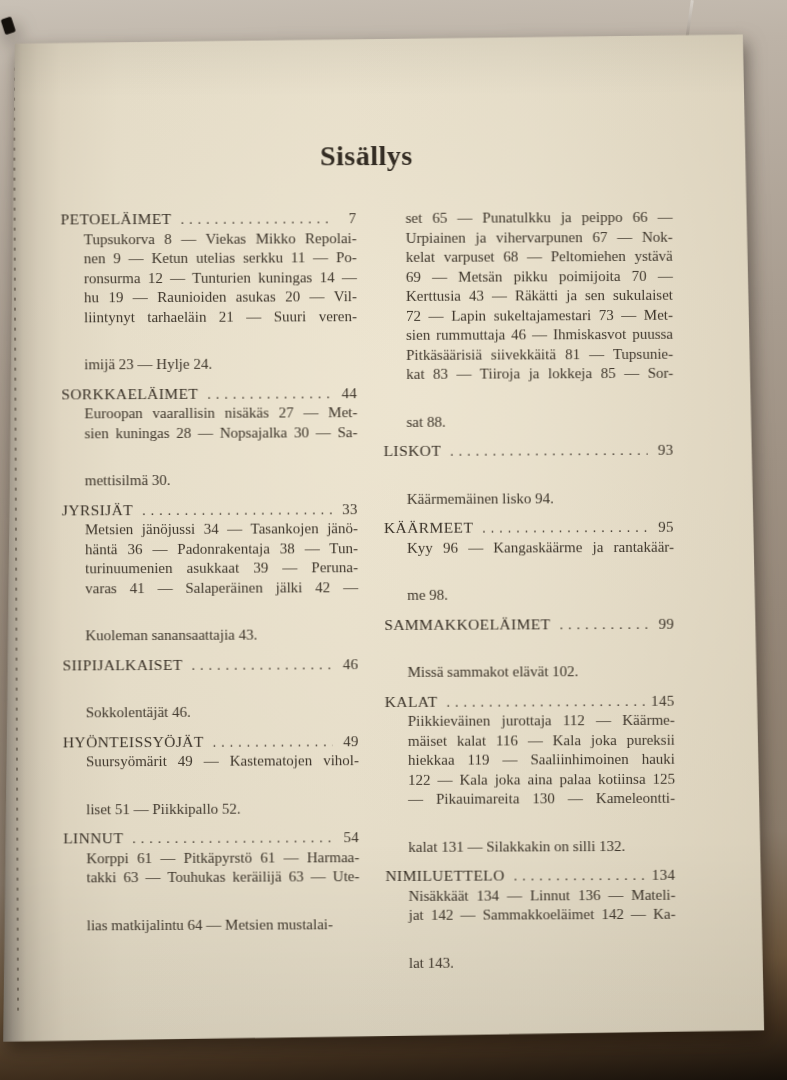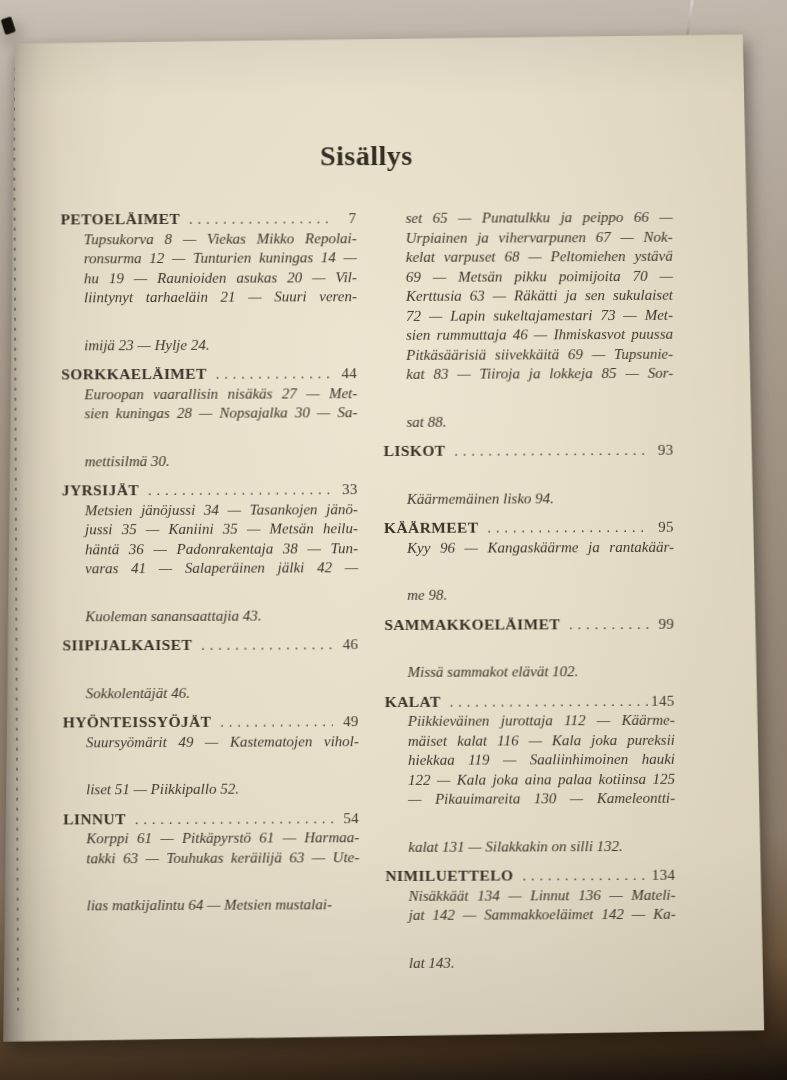--- a/index.html
+++ b/index.html
@@ -60,27 +60,27 @@
   .title{
     font-size:28px;font-weight:bold;letter-spacing:.5px;
     text-align:center;margin:0 0 36px 0;color:#332c23;
   }
   .columns{display:flex;gap:26px;}
   .col{flex:0 0 auto;font-size:15px;line-height:19.5px;}
   .col-left{width:296px;}
   .col-right{width:290px;padding-top:1px;}
   .toc-section{margin-bottom:9px;}
   .hrow{display:flex;align-items:baseline;letter-spacing:.4px;}
-  .heading{white-space:nowrap;font-size:15.5px;color:#3a3228;font-weight:bold;}
+  .heading{white-space:nowrap;font-size:15.5px;color:#3a3228;}
   .leader{
     flex:1 1 auto;overflow:hidden;white-space:nowrap;
     letter-spacing:5px;padding:0 8px 0 9px;color:#453c31;font-size:14px;
   }
   .pnum{min-width:26px;text-align:right;font-size:15px;}
-  .bline{margin-left:23px;text-align:justify;text-align-last:justify;font-style:italic;}
+  .bline{margin-left:23px;text-align:justify;text-align-last:justify;}
   .bline.last{text-align:center;text-align-last:left;margin-top:28px;}
 </style>
 </head>
 <body style="--ink: #3f372c; --paper: #eae1cb; --background_top: #c9c1b6; --background_mid: #968879; --background_bottom: #3f2e1d; --cover_edge: #15110c;">
 
 <div class="scene">
   <div class="background"></div>
   <div class="crease"></div>
   <div class="book">
     <div class="cover-corner"></div>
@@ -91,20 +91,21 @@
         <h1 class="title">Sisällys</h1>
         <div class="columns">
           <div class="col col-left" id="col-left">
               <div class="toc-section">
                 <div class="hrow">
                   <span class="heading">PETOELÄIMET</span>
                   <span class="leader">..................................................</span>
                   <span class="pnum">7</span>
                 </div>
                 <div class="bline">Tupsukorva 8 — Viekas Mikko Repolai-</div>
+                <div class="bline">nen 9 — Ketun utelias serkku 11 — Po-</div>
                 <div class="bline">ronsurma 12 — Tunturien kuningas 14 —</div>
                 <div class="bline">hu 19 — Raunioiden asukas 20 — Vil-</div>
                 <div class="bline">liintynyt tarhaeläin 21 — Suuri veren-</div>
                 <div class="bline last">imijä 23 — Hylje 24.</div>
               </div>
               <div class="toc-section">
                 <div class="hrow">
                   <span class="heading">SORKKAELÄIMET</span>
                   <span class="leader">..................................................</span>
                   <span class="pnum">44</span>
@@ -113,22 +114,22 @@
                 <div class="bline">sien kuningas 28 — Nopsajalka 30 — Sa-</div>
                 <div class="bline last">mettisilmä 30.</div>
               </div>
               <div class="toc-section">
                 <div class="hrow">
                   <span class="heading">JYRSIJÄT</span>
                   <span class="leader">..................................................</span>
                   <span class="pnum">33</span>
                 </div>
                 <div class="bline">Metsien jänöjussi 34 — Tasankojen jänö-</div>
-                <div class="bline">jussi 35 — Kaniini 35 — Metsän heilu-</div>
                 <div class="bline">häntä 36 — Padonrakentaja 38 — Tun-</div>
+                <div class="bline">turinuumenien asukkaat 39 — Peruna-</div>
                 <div class="bline">varas 41 — Salaperäinen jälki 42 —</div>
                 <div class="bline last">Kuoleman sanansaattajia 43.</div>
               </div>
               <div class="toc-section">
                 <div class="hrow">
                   <span class="heading">SIIPIJALKAISET</span>
                   <span class="leader">..................................................</span>
                   <span class="pnum">46</span>
                 </div>
                 <div class="bline last">Sokkolentäjät 46.</div>
@@ -152,24 +153,24 @@
                 <div class="bline">takki 63 — Touhukas keräilijä 63 — Ute-</div>
                 <div class="bline last">lias matkijalintu 64 — Metsien mustalai-</div>
               </div>
             </div>
           <div class="col col-right" id="col-right">
               <div class="toc-section">
                 <div class="bline">set 65 — Punatulkku ja peippo 66 —</div>
                 <div class="bline">Urpiainen ja vihervarpunen 67 — Nok-</div>
                 <div class="bline">kelat varpuset 68 — Peltomiehen ystävä</div>
                 <div class="bline">69 — Metsän pikku poimijoita 70 —</div>
-                <div class="bline">Kerttusia 63 — Räkätti ja sen sukulaiset</div>
+                <div class="bline">Kerttusia 43 — Räkätti ja sen sukulaiset</div>
                 <div class="bline">72 — Lapin sukeltajamestari 73 — Met-</div>
                 <div class="bline">sien rummuttaja 46 — Ihmiskasvot puussa</div>
-                <div class="bline">Pitkäsäärisiä siivekkäitä 69 — Tupsunie-</div>
+                <div class="bline">Pitkäsäärisiä siivekkäitä 81 — Tupsunie-</div>
                 <div class="bline">kat 83 — Tiiroja ja lokkeja 85 — Sor-</div>
                 <div class="bline last">sat 88.</div>
               </div>
               <div class="toc-section">
                 <div class="hrow">
                   <span class="heading">LISKOT</span>
                   <span class="leader">..................................................</span>
                   <span class="pnum">93</span>
                 </div>
                 <div class="bline last">Käärmemäinen lisko 94.</div>

